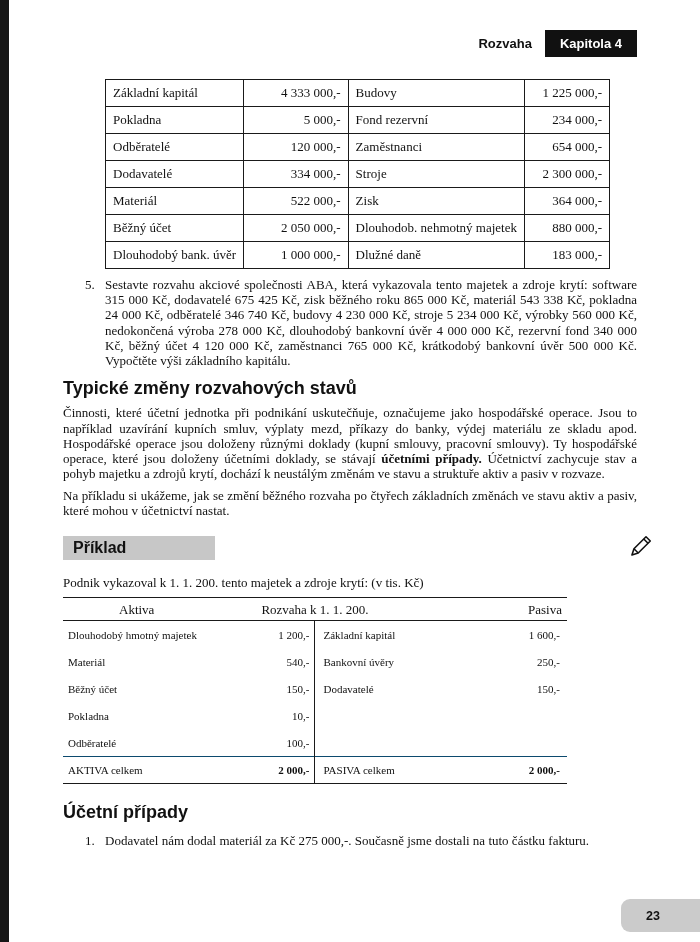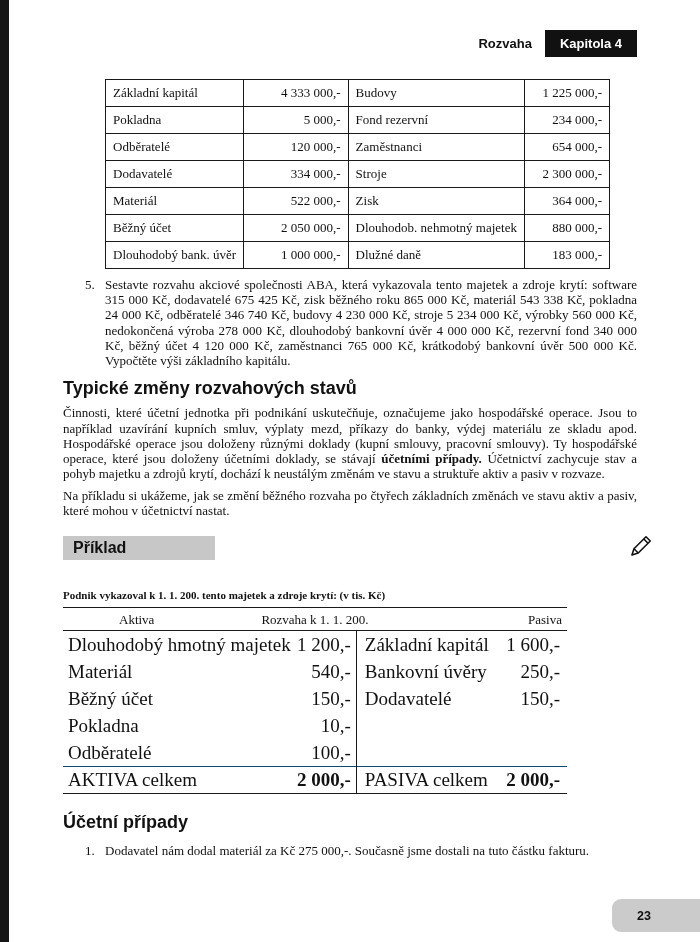--- a/index.html
+++ b/index.html
@@ -101,38 +101,38 @@
   .example-label {
     background: #c7c7c7;
     width: 152px;
     padding: 3px 0 3px 10px;
     font-family: "Liberation Sans", sans-serif;
     font-weight: bold;
     font-size: 16px;
   }
   .pen-icon { margin-right: -18px; }
 
-  .example-intro { margin-top: 26px; font-size: 11px; font-weight: bold; }
+  .example-intro { margin-top: 12px; font-size: 13px; }
 
   
   .rozvaha-wrap { margin-top: 6px; width: 504px; }
   .rozvaha-head {
     position: relative;
     height: 24px;
     border-top: 1px solid #1a1a1a;
     border-bottom: 1px solid #1a1a1a;
     font-size: 13px;
   }
   .rozvaha-head .h-left { position: absolute; left: 16px; top: 4px; margin-left: 40px; }
   .rozvaha-head .h-center { position: absolute; left: 50%; top: 4px; transform: translateX(-50%); }
   .rozvaha-head .h-right { position: absolute; right: 5px; top: 4px; }
   table.rozvaha {
     border-collapse: collapse;
     width: 504px;
-    font-size: 19px;
+    font-size: 11px;
   }
   table.rozvaha col.r1 { width: 34%; }
   table.rozvaha col.r2 { width: 16%; }
   table.rozvaha col.r3 { width: 30%; }
   table.rozvaha col.r4 { width: 20%; }
   table.rozvaha td { height: 27px; white-space: nowrap; }
   table.rozvaha td.a-name { padding-left: 5px; }
   table.rozvaha td.a-val { text-align: right; padding-right: 5px; }
   table.rozvaha td.p-name { border-left: 1px solid #1a1a1a; padding-left: 8px; }
   table.rozvaha td.p-val { text-align: right; padding-right: 7px; }
@@ -149,21 +149,21 @@
     font-size: 18px;
     margin-top: 18px;
   }
   .exercise.case { margin-top: 10px; }
 
   
   .footer-tab {
     position: absolute;
     right: 0;
     bottom: 10px;
-    width: 88px;
+    width: 79px;
     height: 33px;
     background: #cbcbcb;
     border-radius: 9px 0 0 9px;
     display: flex;
     align-items: center;
     margin-top: 8px;
   }
   .footer-tab .page-num {
     font-family: "Liberation Sans", sans-serif;
     font-weight: bold;

